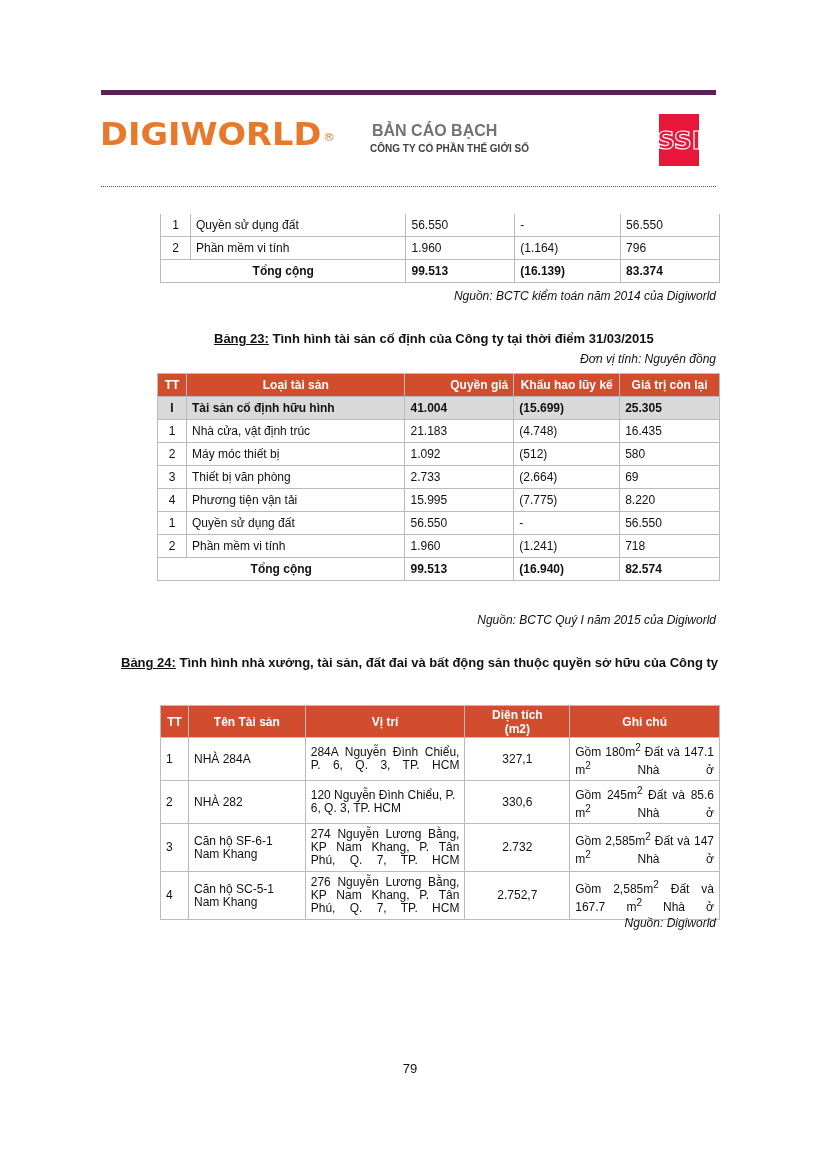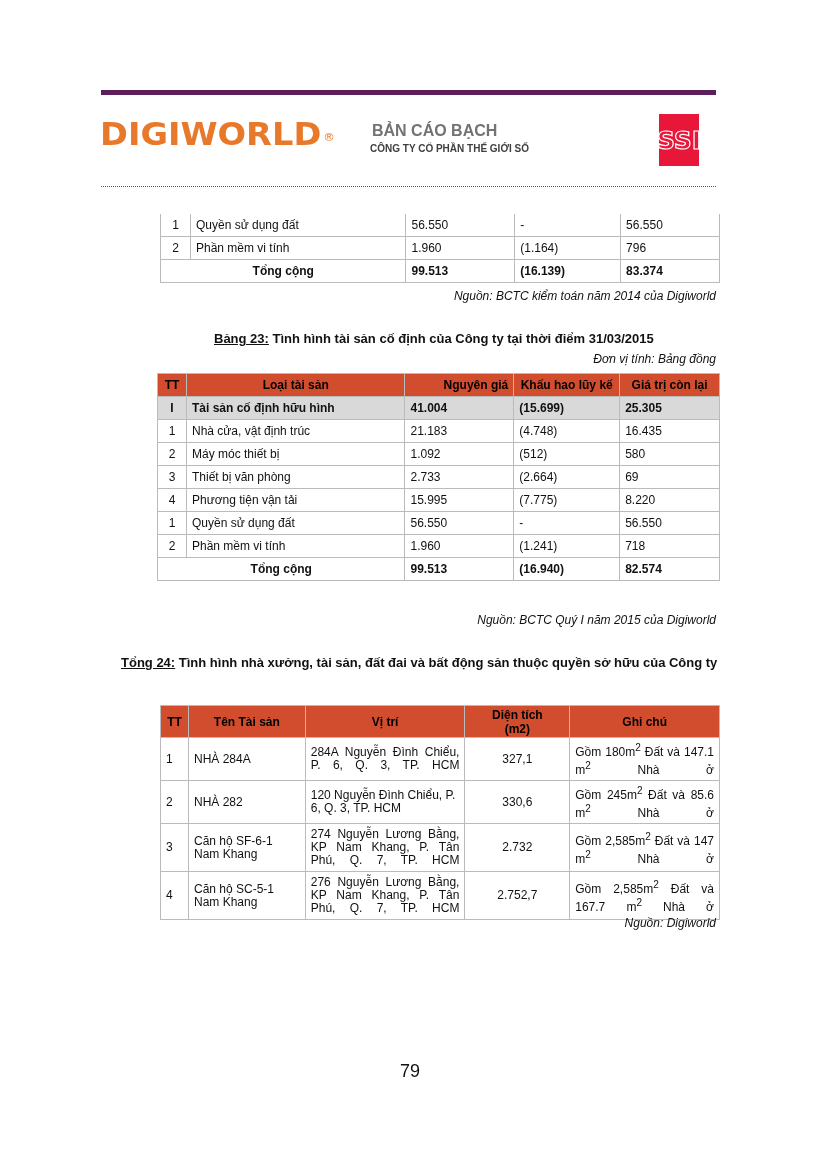--- a/index.html
+++ b/index.html
@@ -8,32 +8,32 @@
   .topbar{left:101px;top:90px;width:615px;height:5px;background:#5c1f5c;}
   .logo{left:100px;top:116px;font-family:"DejaVu Sans",sans-serif;font-weight:bold;font-size:32px;color:#e8792b;letter-spacing:0px;transform:scaleX(1.05);transform-origin:left;line-height:36px;}
   .logo sup{font-size:11px;vertical-align:top;position:relative;top:4px;margin-left:2px;font-weight:normal;}
   .title1{left:372px;top:122px;font-size:16px;font-weight:bold;color:#737373;}
   .title2{left:370px;top:143px;font-size:10px;font-weight:bold;color:#404040;}
   .ssi{left:659px;top:114px;width:40px;height:52px;background:#e8173a;color:#fff;display:flex;align-items:center;justify-content:center;font-size:25px;font-weight:bold;letter-spacing:0px;}
   .ssi span{color:#e8173a;-webkit-text-stroke:1.2px #fff;font-family:"DejaVu Sans",sans-serif;}
   .dotline{left:101px;top:186px;width:615px;border-top:1px dotted #555;}
   table{border-collapse:collapse;position:absolute;font-size:12px;}
   td,th{border:1px solid #bbb;padding:0 5px;height:22px;}
-  th{background:#d24d2e;color:#000000;font-weight:bold;}
+  th{background:#d24d2e;color:#ffffff;font-weight:bold;}
   .r{text-align:left;}
   .c{text-align:center;}
   .b{font-weight:bold;}
   .grey td{background:#d9d9d9;font-weight:bold;}
   .src{font-style:italic;font-size:12px;position:absolute;right:104px;}
   .caption{position:absolute;font-size:13px;font-weight:bold;}
   .caption u{text-decoration:underline;}
   .unit{position:absolute;right:104px;font-size:12px;font-style:italic;}
   .t24 td{vertical-align:middle;font-size:12px;line-height:13px;padding:3px 5px;}
   .just{text-align:justify;text-align-last:justify;}
-  .pagenum{left:0;width:820px;top:1061px;text-align:center;font-size:18px;}
+  .pagenum{left:0;width:820px;top:1061px;text-align:center;font-size:13px;}
 </style>
 </head>
 <body>
 
 <div class="abs topbar"></div>
 <div class="abs logo"><span>DIGIWORLD</span><sup>®</sup></div>
 <div class="abs title1">BẢN CÁO BẠCH</div>
 <div class="abs title2">CÔNG TY CỔ PHẦN THẾ GIỚI SỐ</div>
 <div class="abs ssi">
     <span>SSI</span>
@@ -67,35 +67,35 @@
     <td colspan="2" class="c b">Tổng cộng</td>
     <td class="r b">99.513</td>
     <td class="r b">(16.139)</td>
     <td class="r b">83.374</td>
   </tr>
 </tbody>
   </table>
 <div class="src" style="top:289px;">Nguồn: BCTC kiểm toán năm 2014 của Digiworld</div>
 
 <div class="caption" style="left:182px;top:331px;margin-left:32px;"><u>Bảng 23:</u><span> Tình hình tài sản cố định của Công ty tại thời điểm 31/03/2015</span></div>
-<div class="unit" style="top:352px;">Đơn vị tính: Bảng đồng</div>
+<div class="unit" style="top:352px;">Đơn vị tính: Nguyên đồng</div>
 
 <table style="left:157px;top:373px;width:563px;">
   <colgroup>
       <col style="width:29px">
       <col style="width:219px">
       <col style="width:109px">
       <col style="width:106px">
       <col style="width:100px">
     </colgroup>
   <tbody>
       <tr>
     <th>TT</th>
     <th>Loại tài sản</th>
-    <th style="text-align:right">Nguyên giá</th>
+    <th style="text-align:right">Quyền giá</th>
     <th>Khấu hao lũy kế</th>
     <th>Giá trị còn lại</th>
   </tr>
   <tr class="grey">
     <td class="c">I</td>
     <td>Tài sản cố định hữu hình</td>
     <td class="r">41.004</td>
     <td class="r">(15.699)</td>
     <td class="r">25.305</td>
   </tr>
@@ -144,21 +144,21 @@
   <tr>
     <td colspan="2" class="c b">Tổng cộng</td>
     <td class="r b">99.513</td>
     <td class="r b">(16.940)</td>
     <td class="r b">82.574</td>
   </tr>
 </tbody>
   </table>
 <div class="src" style="top:613px;">Nguồn: BCTC Quý I năm 2015 của Digiworld</div>
 
-<div class="caption" style="left:121px;top:655px;"><u>Tổng 24:</u><span> Tình hình nhà xưởng, tài sản, đất đai và bất động sản thuộc quyền sở hữu của Công ty</span></div>
+<div class="caption" style="left:121px;top:655px;"><u>Bảng 24:</u><span> Tình hình nhà xưởng, tài sản, đất đai và bất động sản thuộc quyền sở hữu của Công ty</span></div>
 
 <table class="t24" style="left:160px;top:705px;width:560px;">
   <colgroup>
       <col style="width:28px">
       <col style="width:117px">
       <col style="width:160px">
       <col style="width:105px">
       <col style="width:150px">
     </colgroup>
   <tbody>

